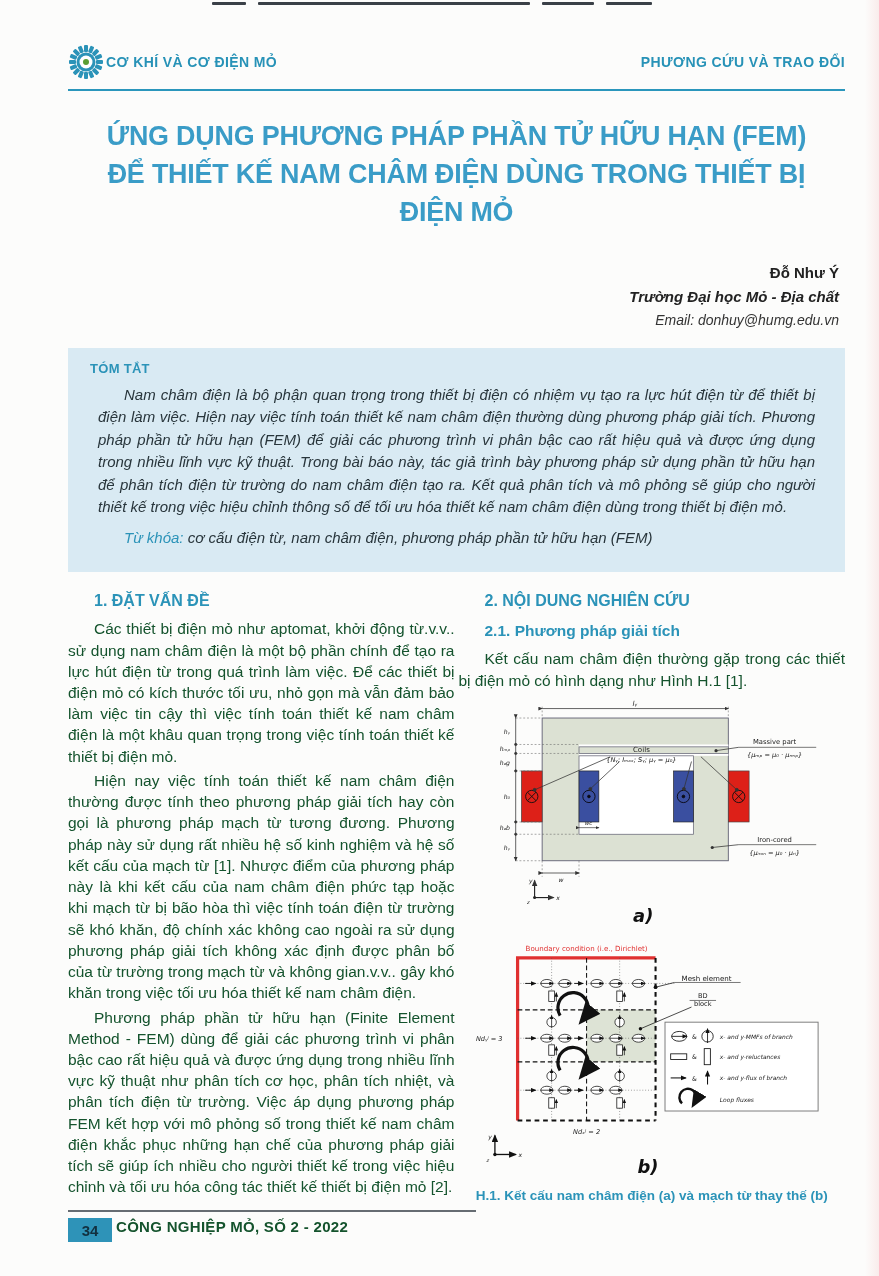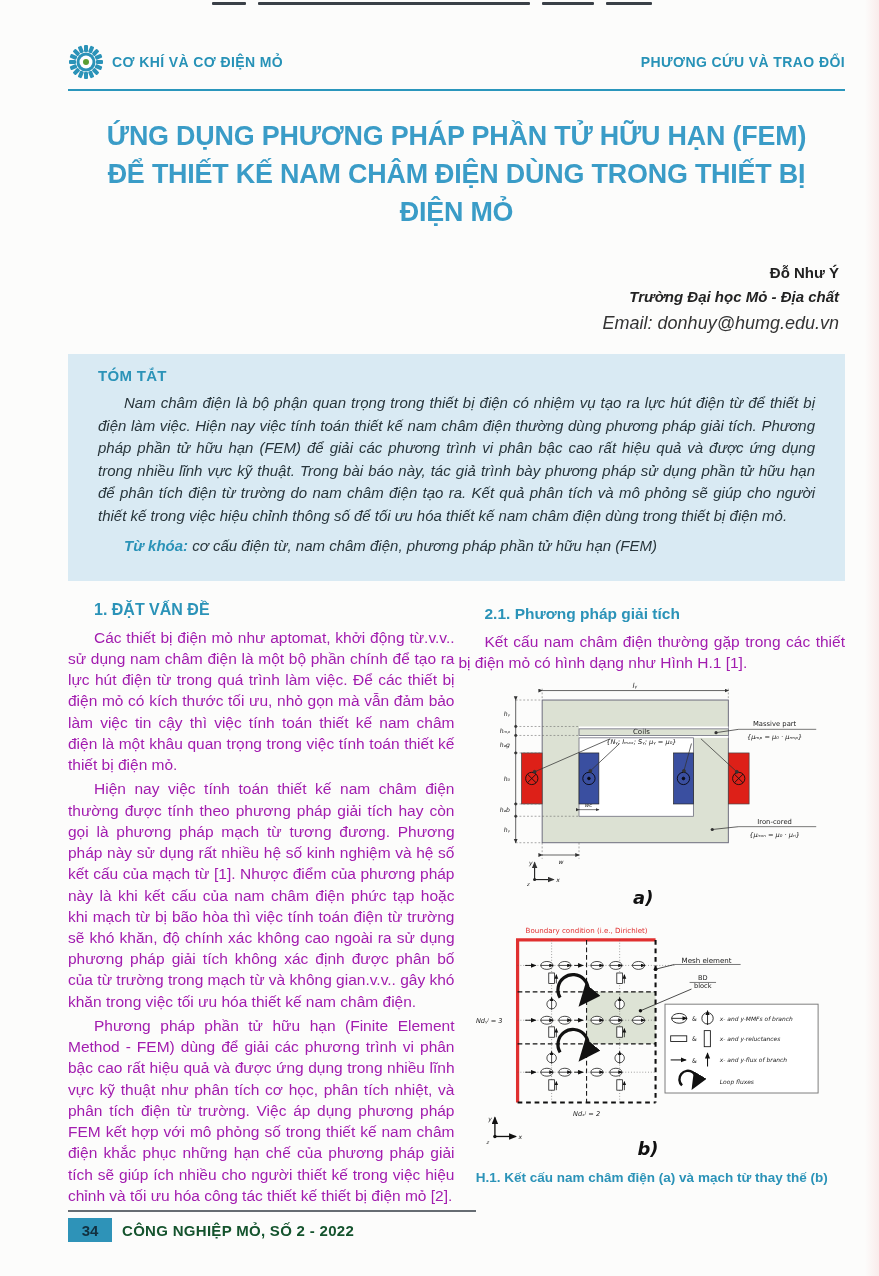--- a/index.html
+++ b/index.html
@@ -11,55 +11,55 @@
   .edge-tint{position:absolute;top:0;right:0;width:14px;height:100%;
     background:linear-gradient(to right, rgba(255,255,255,0), rgba(244,205,205,.35));pointer-events:none;}
   .artifact{position:absolute;top:2px;height:3px;background:#3a4047;border-radius:1px;}
   .page{padding:0 34px 0 68px;}
 
   
   .journal-header{
     margin-top:44px;display:flex;justify-content:space-between;align-items:center;
     border-bottom:2px solid #2a96bc;padding-bottom:9px;
   }
-  .jh-left{display:flex;align-items:center;gap:8px;}
+  .jh-left{display:flex;align-items:center;gap:2px;}
   .jh-text{color:#2792b7;font-weight:bold;font-size:14px;letter-spacing:.4px;}
 
   
   .paper-title{
     margin:26px 0 0;color:#3a9cc7;font-weight:bold;font-size:28px;line-height:1.35;
     text-align:center;letter-spacing:-.2px;transform:scaleX(.96);
   }
 
   
   .author-block{text-align:right;margin-top:31px;padding-right:6px;font-size:15px;line-height:1.6;}
   .author-name{font-weight:bold;color:#222;}
   .author-affil{font-weight:bold;font-style:italic;color:#222;}
-  .author-email{font-style:italic;color:#333;font-size:18px;}
+  .author-email{font-style:italic;color:#333;font-size:14px;}
 
   
   .abstract{margin-top:16px;background:#d9eaf3;padding:13px 22px 15px;}
-  .abstract h2{color:#2b93b8;font-size:15px;margin:0 8px 8px;letter-spacing:.3px;}
+  .abstract h2{color:#2b93b8;font-size:13px;margin:0 0 8px;letter-spacing:.3px;}
   .abstract p{font-style:italic;font-size:15px;line-height:1.5;text-align:justify;
     text-indent:26px;margin:8px;color:#28353b;}
   .abstract .kw{margin-top:2px;}
-  .kw-label{color:#2b93b8;font-weight:bold;}
+  .kw-label{color:#2b93b8;font-weight:normal;}
 
   
   .columns{display:grid;grid-template-columns:1fr 1fr;column-gap:4px;margin-top:12px;}
   .sec-heading{color:#2b93b8;font-size:16px;font-weight:bold;margin:8px 0 8px;text-indent:26px;}
   .sub-heading{color:#2b93b8;font-size:15.5px;font-weight:bold;margin:12px 0 8px;text-indent:26px;}
-  .body-par{font-size:15.5px;line-height:1.37;text-align:justify;text-indent:26px;margin:0 0 3px;color:#a21caf;}
+  .body-par{font-size:15.5px;line-height:1.37;text-align:justify;text-indent:26px;margin:0 0 3px;color:#14532d;}
 
   .fig-wrap{margin-top:6px;}
   .fig-caption{color:#2b93b8;font-weight:bold;font-size:13.5px;text-align:center;margin-top:4px;}
 
   
   .footer{position:absolute;left:68px;bottom:34px;width:408px;
-    border-top:2px solid #666c72;padding-top:6px;display:flex;align-items:center;gap:10px;}
+    border-top:2px solid #666c72;padding-top:6px;display:flex;align-items:flex-start;gap:4px;}
   .page-num{background:#2e93b8;color:#12303f;font-weight:bold;font-size:15px;
     width:44px;height:24px;display:flex;align-items:center;justify-content:center;}
   .journal-name{color:#14532d;font-weight:bold;font-size:15px;letter-spacing:.3px;}
 
   svg text{font-family:"DejaVu Sans", sans-serif;}
   .svg-math{font-style:italic;}
 </style>
 </head>
 <body>
 
@@ -125,20 +125,21 @@
   <div class="columns">
 
     <div>
       <div class="sec-heading">1. ĐẶT VẤN ĐỀ</div>
       <p class="body-par">Các thiết bị điện mỏ như aptomat, khởi động từ.v.v.. sử dụng nam châm điện là một bộ phần chính để tạo ra lực hút điện từ trong quá trình làm việc. Để các thiết bị điện mỏ có kích thước tối ưu, nhỏ gọn mà vẫn đảm bảo làm việc tin cậy thì việc tính toán thiết kế nam châm điện là một khâu quan trọng trong việc tính toán thiết kế thiết bị điện mỏ.</p>
       <p class="body-par">Hiện nay việc tính toán thiết kế nam châm điện thường được tính theo phương pháp giải tích hay còn gọi là phương pháp mạch từ tương đương. Phương pháp này sử dụng rất nhiều hệ số kinh nghiệm và hệ số kết cấu của mạch từ [1]. Nhược điểm của phương pháp này là khi kết cấu của nam châm điện phức tạp hoặc khi mạch từ bị bão hòa thì việc tính toán điện từ trường sẽ khó khăn, độ chính xác không cao ngoài ra sử dụng phương pháp giải tích không xác định được phân bố của từ trường trong mạch từ và không gian.v.v.. gây khó khăn trong việc tối ưu hóa thiết kế nam châm điện.</p>
       <p class="body-par">Phương pháp phần tử hữu hạn (Finite Element Method - FEM) dùng để giải các phương trình vi phân bậc cao rất hiệu quả và được ứng dụng trong nhiều lĩnh vực kỹ thuật như phân tích cơ học, phân tích nhiệt, và phân tích điện từ trường. Việc áp dụng phương pháp FEM kết hợp với mô phỏng số trong thiết kế nam châm điện khắc phục những hạn chế của phương pháp giải tích sẽ giúp ích nhiều cho người thiết kế trong việc hiệu chỉnh và tối ưu hóa công tác thiết kế thiết bị điện mỏ [2].</p>
     </div>
 
     <div>
+      <div class="sec-heading">2. NỘI DUNG NGHIÊN CỨU</div>
       <div class="sub-heading">2.1. Phương pháp giải tích</div>
       <p class="body-par">Kết cấu nam châm điện thường gặp trong các thiết bị điện mỏ có hình dạng như Hình H.1 [1].</p>
 
       <div class="fig-wrap">
         <svg width="378" height="232" viewBox="0 0 400 245">
           <defs>
             <marker id="arrA" markerWidth="7" markerHeight="7" refX="5" refY="2.5" orient="auto">
               <path d="M0,0 L6,2.5 L0,5 z" fill="#333"></path>
             </marker>
           </defs>

